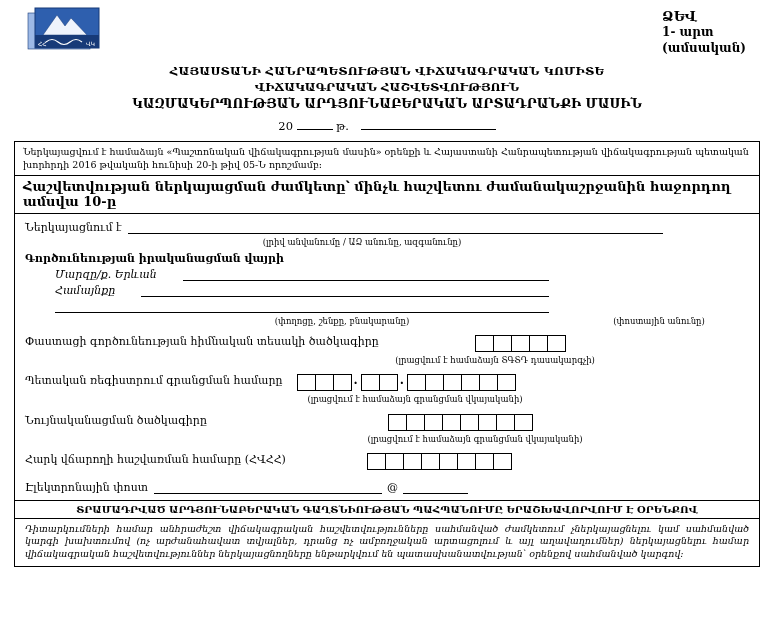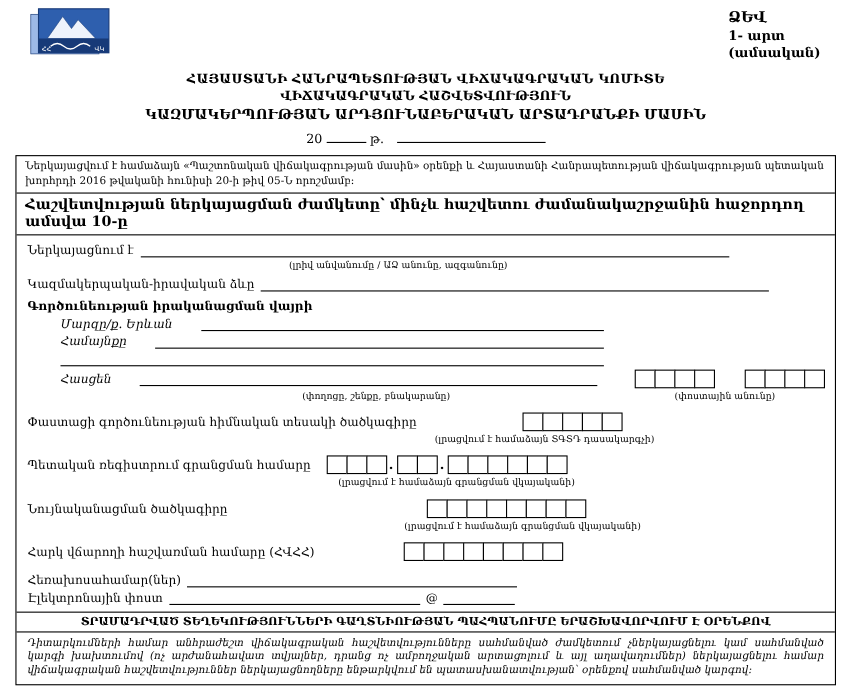--- a/index.html
+++ b/index.html
@@ -15,21 +15,21 @@
   .titles { text-align:center; margin-top:6px; }
   .t1 { font-size:11.5px; font-weight:bold; letter-spacing:.2px; }
   .t2 { font-size:11.5px; font-weight:bold; margin-top:2px; }
   .t3 { font-size:12.5px; font-weight:bold; margin-top:2px; }
   .yearline { text-align:center; margin-top:7px; font-size:11.5px; }
   .u { display:inline-block; border-bottom:1px solid #000; height:12px; vertical-align:baseline; }
   .mainbox { margin:8px 14px 0; border:1px solid #000; }
   .intro { font-size:9.5px; padding:4px 8px; border-bottom:1px solid #000; line-height:12.5px; }
   .deadline { font-size:13px; font-weight:bold; padding:3px 8px 4px; border-bottom:1px solid #000; }
   .fields { padding:7px 10px 4px; }
-  .frow { display:flex; align-items:center; margin-bottom:3px; font-size:11px; }
+  .frow { display:flex; align-items:flex-start; margin-bottom:3px; font-size:11px; }
   .flabel { white-space:nowrap; padding-right:6px; }
   .fline { flex:1; border-bottom:1px solid #000; height:13px; }
   .fnote { font-size:8.5px; text-align:center; line-height:10px; }
   .subhead { font-weight:bold; font-size:11px; margin:5px 0 3px; }
   .indent { padding-left:30px;gap:20px; }
   .italic { font-style:italic; }
   .cells { font-size:0; white-space:nowrap; line-height:0; }
   .cell { display:inline-block; width:19px; height:17px; border:1px solid #000; margin-right:-1px; background:#fff; }
   .dot { font-size:12px; font-weight:bold; display:inline-block; padding:0 3px 1px; line-height:12px; }
   .footerbox { border-top:1px solid #000; }
@@ -79,47 +79,37 @@
     <div class="deadline">Հաշվետվության ներկայացման ժամկետը՝ մինչև հաշվետու ժամանակաշրջանին հաջորդող ամսվա 10-ը</div>
 
     <div class="fields">
 
       <div class="frow">
         <span class="flabel">Ներկայացնում է</span>
         <span class="fline" style="margin-right:86px"></span>
       </div>
       <div class="fnote" style="margin:0 200px 5px 150px">(լրիվ անվանումը / ԱՁ անունը, ազգանունը)</div>
 
-      <div class="frow" style="margin-bottom:7px">
-        <span class="flabel">Կազմակերպական-իրավական ձևը</span>
-        <span class="fline" style="margin-right:50px"></span>
-      </div>
 
       <div class="subhead">Գործունեության իրականացման վայրի</div>
 
       <div class="frow indent">
         <span class="flabel italic">Մարզը/ք. Երևան</span>
         <span class="fline" style="margin-right:200px"></span>
       </div>
 
       <div class="frow indent">
         <span class="flabel italic">Համայնքը</span>
         <span class="fline" style="margin-right:200px"></span>
       </div>
 
       <div class="frow indent">
         <span class="fline" style="margin-right:200px"></span>
       </div>
 
-      <div class="frow indent">
-        <span class="flabel italic">Հասցեն</span>
-        <span class="fline"></span>
-        <span class="cells" style="margin-left:14px"><span class="cell"></span><span class="cell"></span><span class="cell"></span><span class="cell"></span></span>
-        <span class="cells" style="margin-left:8px"><span class="cell"></span><span class="cell"></span><span class="cell"></span><span class="cell"></span></span>
-      </div>
       <div class="frow" style="margin-bottom:9px">
         <span class="fnote" style="flex:1;padding-left:90px">(փողոցը, շենքը, բնակարանը)</span>
         <span class="fnote" style="width:180px">(փոստային անունը)</span>
       </div>
 
       <div class="frow" style="margin-top:4px">
         <span class="flabel">Փաստացի գործունեության հիմնական տեսակի ծածկագիրը</span>
         <span class="cells" style="margin-left:90px"><span class="cell"></span><span class="cell"></span><span class="cell"></span><span class="cell"></span><span class="cell"></span></span>
       </div>
       <div class="fnote" style="width:280px;margin:1px 0 9px 330px">(լրացվում է համաձայն ՏԳՏԴ դասակարգչի)</div>
@@ -138,34 +128,30 @@
         <span class="flabel">Նույնականացման ծածկագիրը</span>
         <span class="cells" style="margin-left:175px"><span class="cell"></span><span class="cell"></span><span class="cell"></span><span class="cell"></span><span class="cell"></span><span class="cell"></span><span class="cell"></span><span class="cell"></span></span>
       </div>
       <div class="fnote" style="width:300px;margin:1px 0 9px 300px">(լրացվում է համաձայն գրանցման վկայականի)</div>
 
       <div class="frow" style="margin-bottom:11px">
         <span class="flabel">Հարկ վճարողի հաշվառման համարը (ՀՎՀՀ)</span>
         <span class="cells" style="margin-left:75px"><span class="cell"></span><span class="cell"></span><span class="cell"></span><span class="cell"></span><span class="cell"></span><span class="cell"></span><span class="cell"></span><span class="cell"></span></span>
       </div>
 
-      <div class="frow">
-        <span class="flabel">Հեռախոսահամար(ներ)</span>
-        <span class="fline" style="flex:0 0 300px"></span>
-      </div>
 
       <div class="frow" style="margin-bottom:2px">
         <span class="flabel">Էլեկտրոնային փոստ</span>
         <span class="fline" style="flex:0 0 228px"></span>
         <span style="padding:0 5px;font-size:11px">@</span>
         <span class="fline" style="flex:0 0 65px"></span>
       </div>
 
     </div>
 
     <div class="footerbox">
-      <div class="conf-title">ՏՐԱՄԱԴՐՎԱԾ ՏԵՂԵԿՈՒԹՅՈՒՆՆԵՐԻ ԳԱՂՏՆԻՈՒԹՅԱՆ ՊԱՀՊԱՆՈՒՄԸ ԵՐԱՇԽԱՎՈՐՎՈՒՄ Է ՕՐԵՆՔՈՎ</div>
+      <div class="conf-title">ՏՐԱՄԱԴՐՎԱԾ ԱՐԴՅՈՒՆԱԲԵՐԱԿԱՆ ԳԱՂՏՆԻՈՒԹՅԱՆ ՊԱՀՊԱՆՈՒՄԸ ԵՐԱՇԽԱՎՈՐՎՈՒՄ Է ՕՐԵՆՔՈՎ</div>
       <div class="liability">Դիտարկումների համար անհրաժեշտ վիճակագրական հաշվետվությունները սահմանված ժամկետում չներկայացնելու կամ սահմանված կարգի խախտումով (ոչ արժանահավատ տվյալներ, դրանց ոչ ամբողջական արտացոլում և այլ աղավաղումներ) ներկայացնելու համար վիճակագրական հաշվետվություններ ներկայացնողները ենթարկվում են պատասխանատվության՝ օրենքով սահմանված կարգով։</div>
     </div>
 
   </div>
 
 </div>
 
 </body></html>

